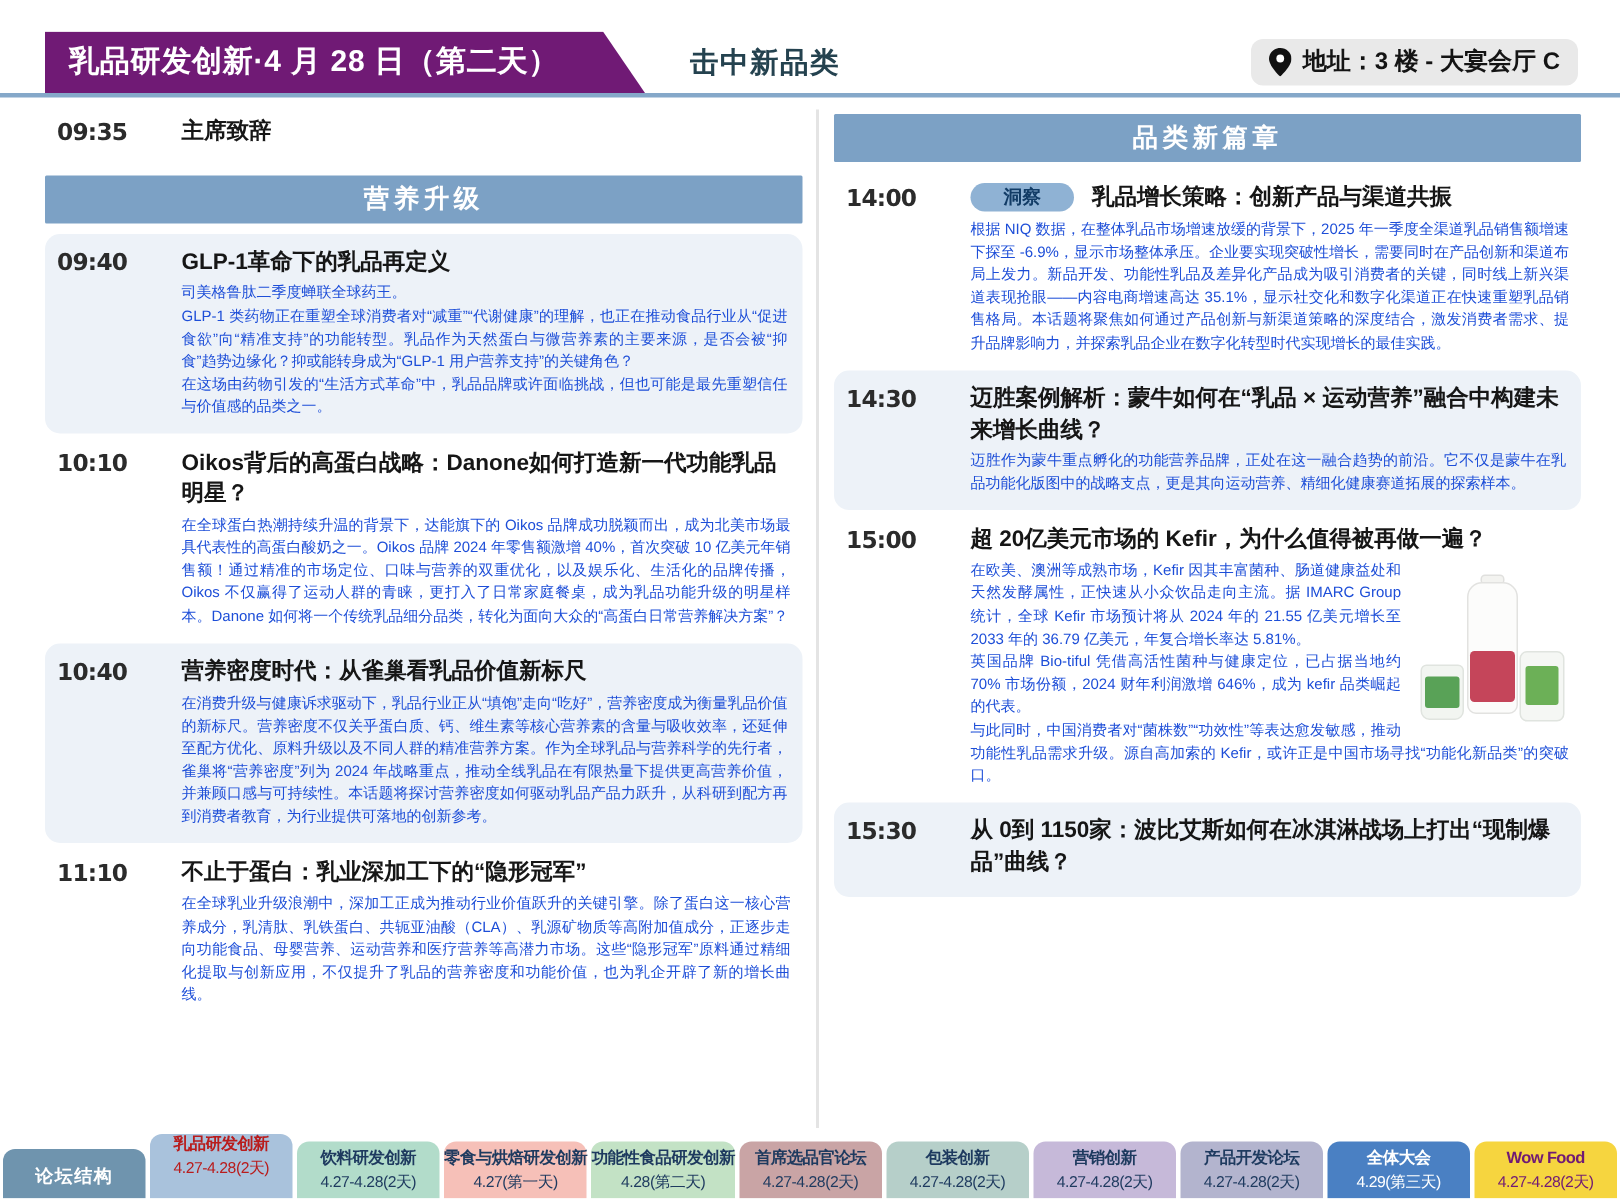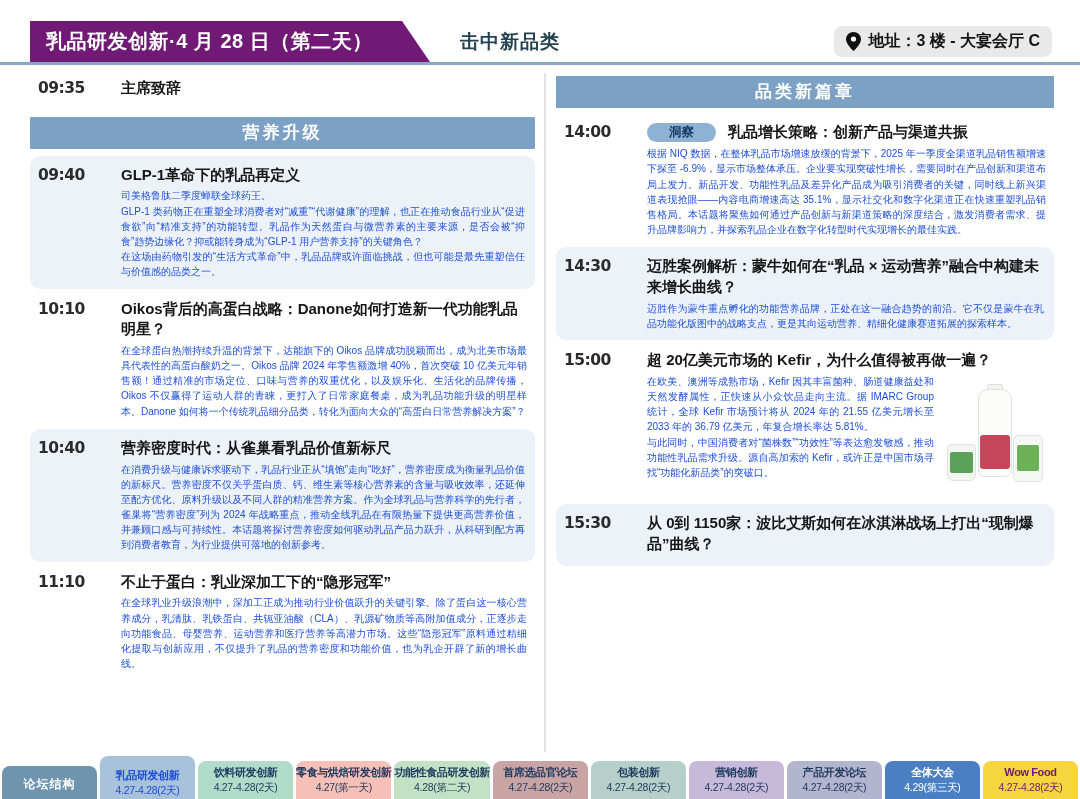--- a/index.html
+++ b/index.html
@@ -52,21 +52,21 @@
     border:1px solid #e0e4df; border-radius:5px; }
   .k-cup-r::after { content:""; position:absolute; left:3px; top:9px; right:3px; height:26px; background:#6cb057; border-radius:2px; }
 
   
   .footer { position:absolute; left:0; right:0; bottom:0; display:flex; gap:3px; align-items:flex-end; padding:0 2px; }
   .tab { flex:1; border-radius:8px 8px 0 0; text-align:center; color:#1e3a5f; height:38px; padding-top:4px; cursor:pointer; }
   .t-label { font-size:11px; font-weight:bold; white-space:nowrap; letter-spacing:-0.4px; line-height:1.35; }
   .t-date { font-size:10.5px; font-weight:400; margin-top:1px; white-space:nowrap; letter-spacing:-0.3px; }
   .tab--structure { height:33px; background:#6f94ae; color:#fff; display:flex; align-items:center; justify-content:center; }
   .tab--structure .t-label { font-size:12px; letter-spacing:1px; }
-  .tab--active { height:43px; background:#a9c2dc; color:#1d4ed8; padding-top:12px; }
+  .tab--active { height:43px; background:#a9c2dc; color:#b91c1c; padding-top:0; }
   .tab--drink { background:#b2dcca; }
   .tab--snack { background:#f6c0b8; }
   .tab--func  { background:#c3e2c5; }
   .tab--cso   { background:#c9a4a5; }
   .tab--pack  { background:#b6cfc9; }
   .tab--mkt   { background:#c6b9d9; }
   .tab--dev   { background:#b3b4ce; }
   .tab--plen  { background:#4a80c3; color:#fff; }
   .tab--wow   { background:#f6d53f; color:#701a75; }
 </style>
@@ -171,20 +171,21 @@
           <div class="title">超 20亿美元市场的 Kefir，为什么值得被再做一遍？</div>
           <div>
             <div class="kefir-img">
               <span class="k-cup-l"></span>
               <span class="k-cap"></span>
               <span class="k-bottle"></span>
               <span class="k-label-red"></span>
               <span class="k-cup-r"></span>
             </div>
             <p class="para">在欧美、澳洲等成熟市场，Kefir 因其丰富菌种、肠道健康益处和天然发酵属性，正快速从小众饮品走向主流。据 IMARC Group 统计，全球 Kefir 市场预计将从 2024 年的 21.55 亿美元增长至 2033 年的 36.79 亿美元，年复合增长率达 5.81%。</p>
+            <p class="para">英国品牌 Bio-tiful 凭借高活性菌种与健康定位，已占据当地约 70% 市场份额，2024 财年利润激增 646%，成为 kefir 品类崛起的代表。</p>
             <p class="para">与此同时，中国消费者对“菌株数”“功效性”等表达愈发敏感，推动功能性乳品需求升级。源自高加索的 Kefir，或许正是中国市场寻找“功能化新品类”的突破口。</p>
           </div>
         </div>
       </div>
 
       <div class="item card">
         <div class="time">15:30</div>
         <div class="body">
           <div class="title">从 0到 1150家：波比艾斯如何在冰淇淋战场上打出“现制爆品”曲线？</div>
 

